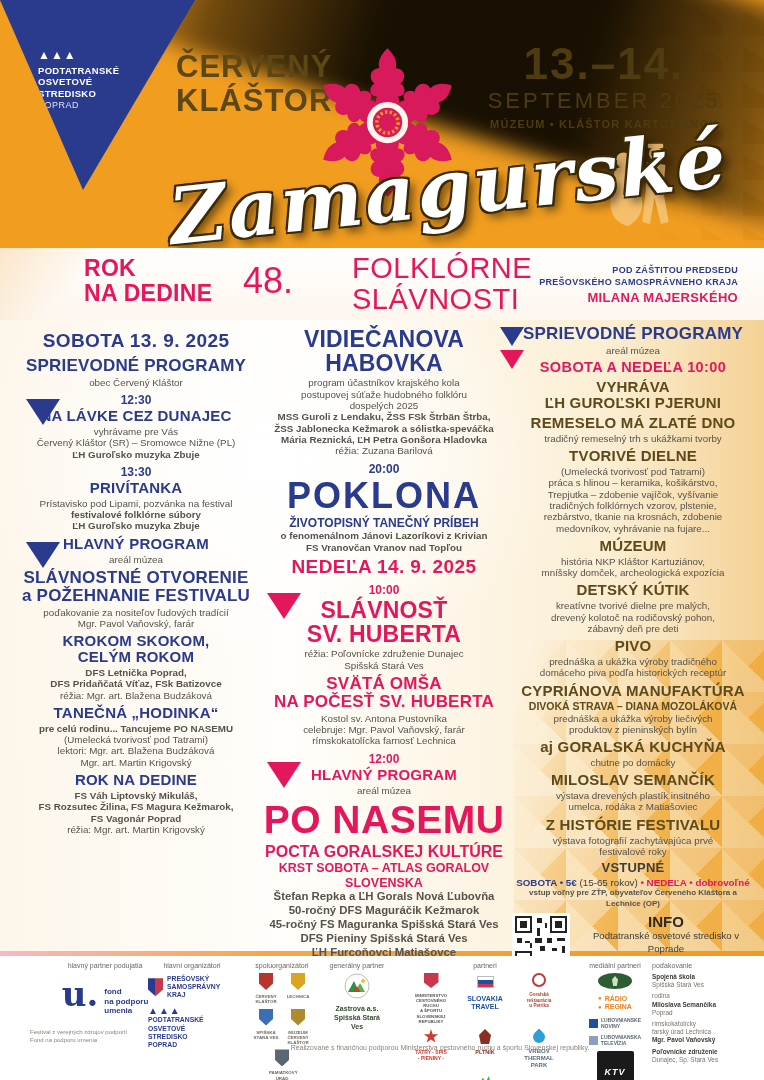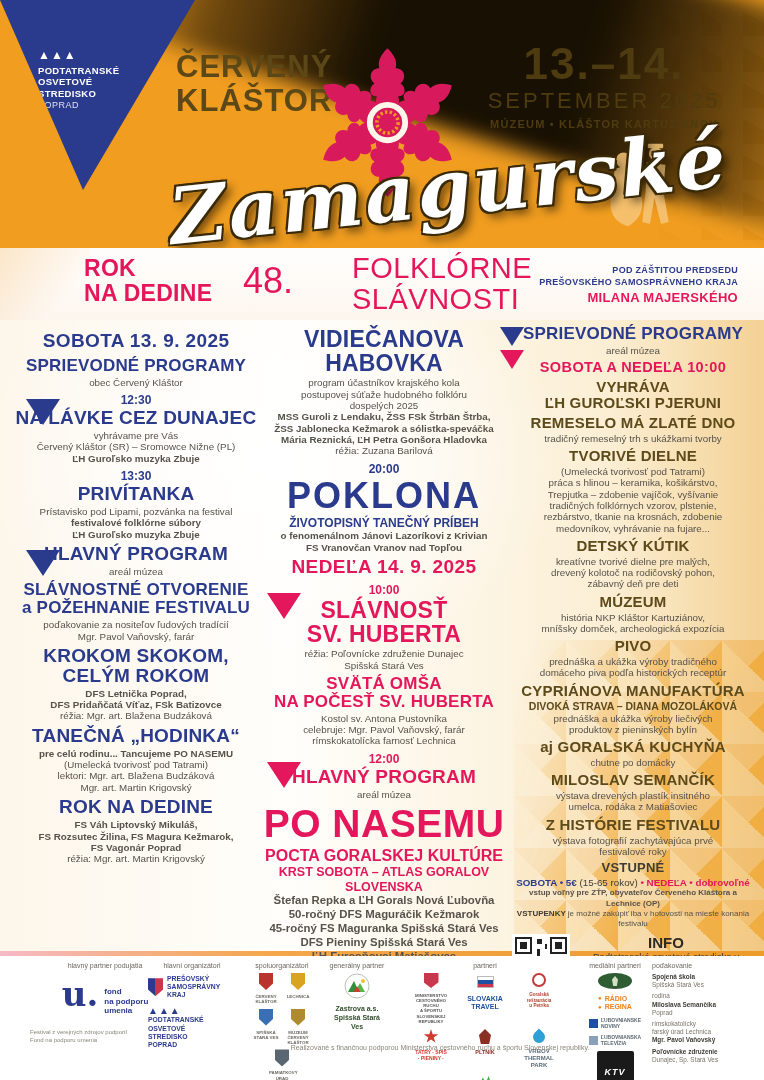--- a/index.html
+++ b/index.html
@@ -66,21 +66,21 @@
     background:linear-gradient(to right,#f6b9c6,#f4a74b 35%,#ec9a28);}
 
   .pcol{position:absolute;text-align:center;z-index:5;}
   #col-left{left:12px;top:328px;width:248px;}
   #col-middle{left:261px;top:326px;width:246px;}
   #col-right{left:512px;top:324px;width:242px;}
 
   .block{position:relative;margin:0 0 4px;}
   .block .time{font-weight:bold;font-size:12px;margin-top:5px;}
   .title{font-weight:bold;white-space:pre-line;line-height:1.05;margin:1px 0 2px;letter-spacing:.2px;}
-  .sz-sm{font-size:13px;} .sz-md{font-size:15px;} .sz-lg{font-size:17px;} .sz-xl{font-size:19px;}
+  .sz-sm{font-size:13px;} .sz-md{font-size:15px;} .sz-lg{font-size:17px;} .sz-xl{font-size:15px;}
   .sz-xxl{font-size:23px;} .sz-huge{font-size:36px;letter-spacing:2px;} .sz-mega{font-size:39px;letter-spacing:.5px;}
   .dh{font-size:19px;font-weight:bold;letter-spacing:.4px;margin:3px 0 6px;}
   .dh-sm{font-size:14.5px;margin:2px 0 4px;}
   .sub{font-weight:bold;line-height:1.15;white-space:pre-line;}
   .line{font-size:9.8px;line-height:1.16;color:var(--body);}
   .line.lg{font-size:11.4px;line-height:1.22;}
   .line.small{font-size:8px;line-height:1.3;}
   .mk{position:absolute;left:14px;top:6px;z-index:2;}
   .tri{display:block;width:0;height:0;border-left:17px solid transparent;border-right:17px solid transparent;margin-bottom:4px;}
   .tri-navy{border-top:26px solid var(--navy);} .tri-pink{border-top:26px solid var(--pink);}
@@ -368,31 +368,31 @@
         <div class="block">
           <div class="title sz-md c-brown">TVORIVÉ DIELNE</div>
           <div class="line">(Umelecká tvorivosť pod Tatrami)</div>
           <div class="line">práca s hlinou – keramika, košikárstvo,</div>
           <div class="line">Trepjutka – zdobenie vajíčok, vyšívanie</div>
           <div class="line">tradičných folklórnych vzorov, plstenie,</div>
           <div class="line">rezbárstvo, tkanie na krosnách, zdobenie</div>
           <div class="line">medovníkov, vyhrávanie na fujare...</div>
         </div>
         <div class="block">
+          <div class="title sz-md c-brown">MÚZEUM</div>
+          <div class="line">história NKP Kláštor Kartuziánov,</div>
+          <div class="line">mníšsky domček, archeologická expozícia</div>
+        </div>
+        <div class="block">
           <div class="title sz-md c-brown">DETSKÝ KÚTIK</div>
           <div class="line">kreatívne tvorivé dielne pre malých,</div>
           <div class="line">drevený kolotoč na rodičovský pohon,</div>
           <div class="line">zábavný deň pre deti</div>
         </div>
         <div class="block">
-          <div class="title sz-md c-brown">MÚZEUM</div>
-          <div class="line">história NKP Kláštor Kartuziánov,</div>
-          <div class="line">mníšsky domček, archeologická expozícia</div>
-        </div>
-        <div class="block">
           <div class="title sz-md c-brown">PIVO</div>
           <div class="line">prednáška a ukážka výroby tradičného</div>
           <div class="line">domáceho piva podľa historických receptúr</div>
         </div>
         <div class="block">
           <div class="title sz-md c-brown">CYPRIÁNOVA MANUFAKTÚRA</div>
           <div class="sub c-brown" style="font-size: 10.5px;">DIVOKÁ STRAVA – DIANA MOZOLÁKOVÁ</div>
           <div class="line">prednáška a ukážka výroby liečivých</div>
           <div class="line">produktov z pieninských bylín</div>
         </div>
@@ -407,21 +407,20 @@
         </div>
         <div class="block">
           <div class="title sz-md c-brown">Z HISTÓRIE FESTIVALU</div>
           <div class="line">výstava fotografií zachytávajúca prvé</div>
           <div class="line">festivalové roky</div>
         </div>
         <div class="block">
           <div class="title sz-sm c-dark">VSTUPNÉ</div>
           <div class="line"><span class="b c-navy">SOBOTA • 5€ </span><span class="c-dark">(15-65 rokov) </span><span class="b c-pink">• NEDEĽA • dobrovoľné</span></div>
           <div class="line small b c-dark">vstup voľný pre ZŤP, obyvateľov Červeného Kláštora a Lechnice (OP)</div>
-          <div class="line small"><span class="b c-dark">VSTUPENKY </span><span>je možné zakúpiť iba v hotovosti na mieste konania festivalu</span></div>
         </div>
       </div>
     <div class="info-wrap">
       <div class="info-row">
         <svg class="qr" viewBox="0 0 21 21" shape-rendering="crispEdges">
           <rect width="21" height="21" fill="#fff"></rect>
           <g fill="#222">
             <path d="M0 0h7v7h-7z"></path>
               <path d="M14 0h7v7h-7z"></path>
               <path d="M0 14h7v7h-7z"></path>

